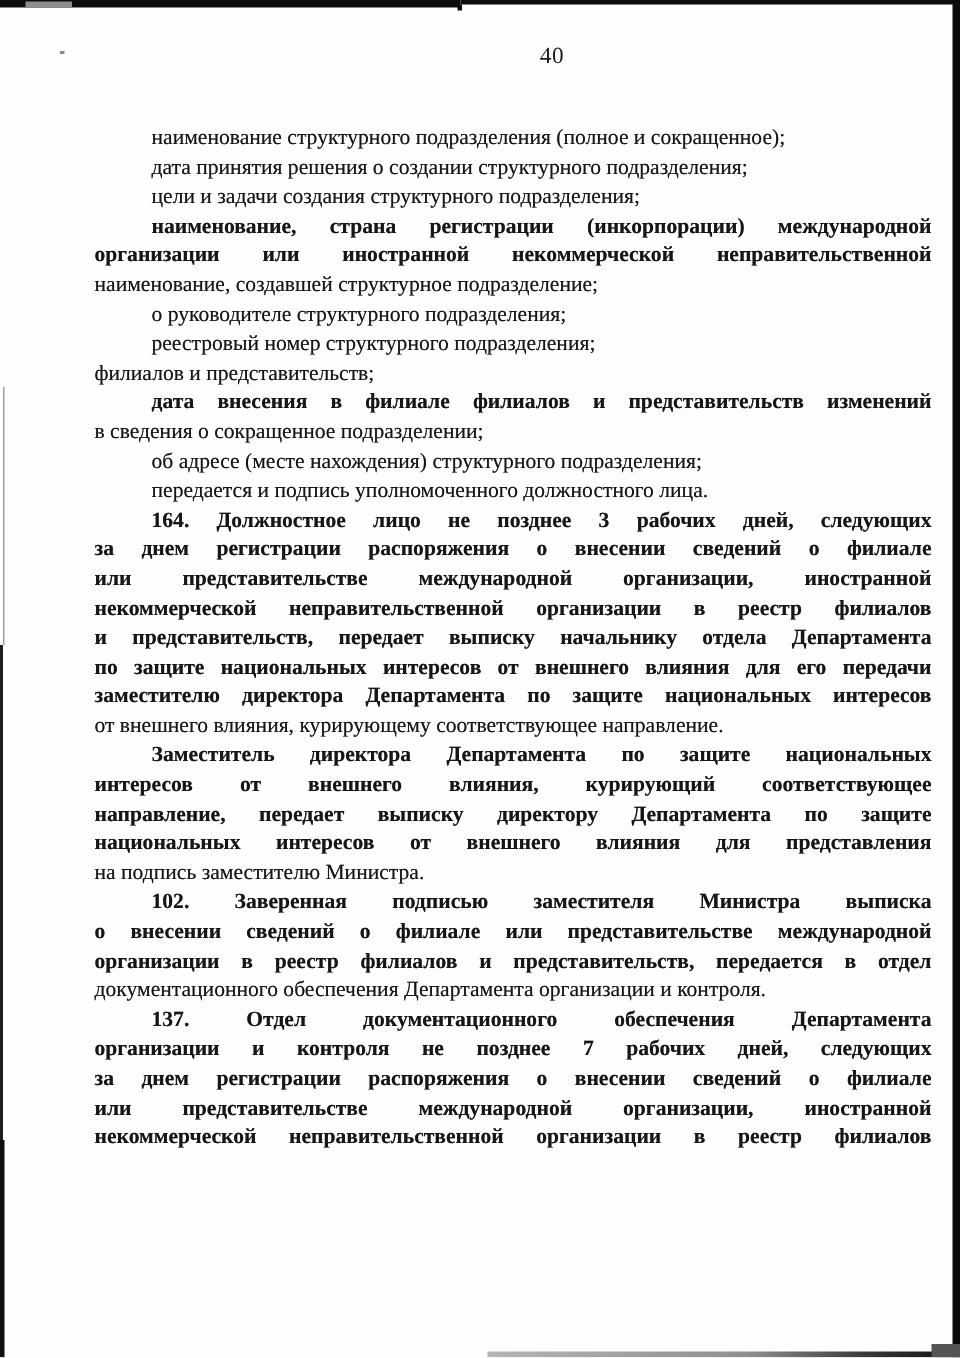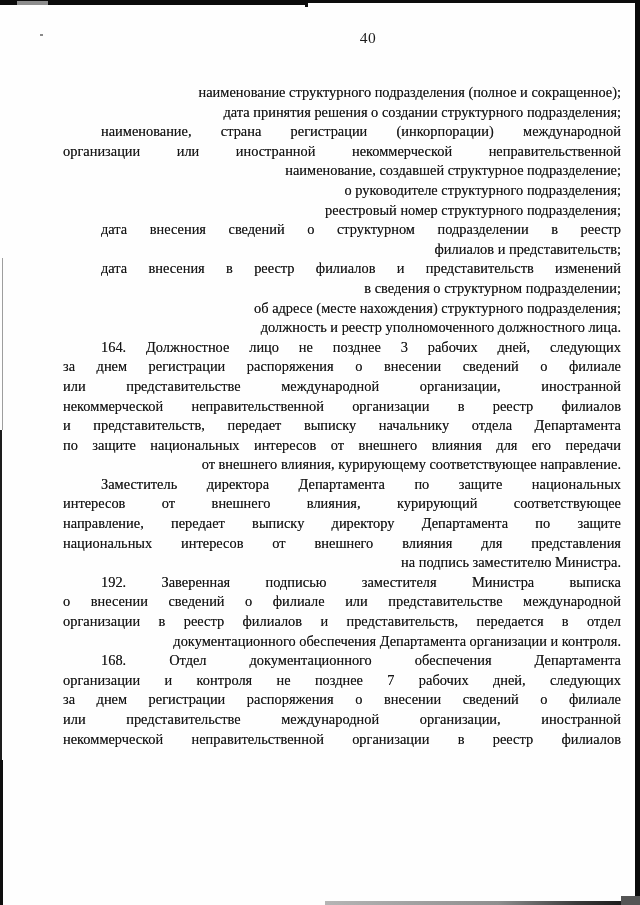--- a/index.html
+++ b/index.html
@@ -30,26 +30,27 @@
   .content {
     position: absolute;
     top: 83px;
     left: 63px;
     width: 558px;
     font-size: 14.4px;
     line-height: 19.6px;
     text-shadow: 0 0 0.4px rgba(10,10,10,0.6);
   }
   .content .line {
-    text-align: right;
+    text-align: left;
     white-space: normal;
   }
   .content .line.just {
     text-align: justify;
     text-align-last: justify;
+    font-weight: bold;
   }
   .content .line.first {
     padding-left: 38px;
   }
   
   .edge { position: absolute; }
   .edge-top-left   { top: 0; left: 0; width: 307px; height: 5px; background: #0c0c0c; }
   .edge-top-right  { top: 0; left: 307px; width: 333px; height: 3px; background: #0c0c0c; }
   .edge-top-gray   { top: 1px; left: 17px; width: 31px; height: 4px; background: #8d8d8d; }
   .edge-top-notch  { top: 3px; left: 305px; width: 3px; height: 4px; background: #0c0c0c; }
@@ -64,48 +65,49 @@
 </style>
 </head>
 <body>
 
 <div class="page">
   <div class="page-number">40</div>
 
   <div class="content" id="content">
       <div class="line first">наименование структурного подразделения (полное и сокращенное);</div>
       <div class="line first">дата принятия решения о создании структурного подразделения;</div>
+      <div class="line first">цели и задачи создания структурного подразделения;</div>
       <div class="line just first">наименование, страна регистрации (инкорпорации) международной</div>
       <div class="line just">организации или иностранной некоммерческой неправительственной</div>
       <div class="line">наименование, создавшей структурное подразделение;</div>
       <div class="line first">о руководителе структурного подразделения;</div>
       <div class="line first">реестровый номер структурного подразделения;</div>
-      <div class="line just first">дата внесения сведений о структурном подразделении в реестр</div>
       <div class="line">филиалов и представительств;</div>
-      <div class="line just first">дата внесения в реестр филиалов и представительств изменений</div>
-      <div class="line">в сведения о структурном подразделении;</div>
+      <div class="line just first">дата внесения в филиале филиалов и представительств изменений</div>
+      <div class="line">в сведения о сокращенное подразделении;</div>
       <div class="line first">об адресе (месте нахождения) структурного подразделения;</div>
-      <div class="line first">должность и реестр уполномоченного должностного лица.</div>
+      <div class="line first">передается и подпись уполномоченного должностного лица.</div>
       <div class="line just first">164. Должностное лицо не позднее 3 рабочих дней, следующих</div>
       <div class="line just">за днем регистрации распоряжения о внесении сведений о филиале</div>
       <div class="line just">или представительстве международной организации, иностранной</div>
       <div class="line just">некоммерческой неправительственной организации в реестр филиалов</div>
       <div class="line just">и представительств, передает выписку начальнику отдела Департамента</div>
       <div class="line just">по защите национальных интересов от внешнего влияния для его передачи</div>
+      <div class="line just">заместителю директора Департамента по защите национальных интересов</div>
       <div class="line">от внешнего влияния, курирующему соответствующее направление.</div>
       <div class="line just first">Заместитель директора Департамента по защите национальных</div>
       <div class="line just">интересов от внешнего влияния, курирующий соответствующее</div>
       <div class="line just">направление, передает выписку директору Департамента по защите</div>
       <div class="line just">национальных интересов от внешнего влияния для представления</div>
       <div class="line">на подпись заместителю Министра.</div>
-      <div class="line just first">192. Заверенная подписью заместителя Министра выписка</div>
+      <div class="line just first">102. Заверенная подписью заместителя Министра выписка</div>
       <div class="line just">о внесении сведений о филиале или представительстве международной</div>
       <div class="line just">организации в реестр филиалов и представительств, передается в отдел</div>
       <div class="line">документационного обеспечения Департамента организации и контроля.</div>
-      <div class="line just first">168. Отдел документационного обеспечения Департамента</div>
+      <div class="line just first">137. Отдел документационного обеспечения Департамента</div>
       <div class="line just">организации и контроля не позднее 7 рабочих дней, следующих</div>
       <div class="line just">за днем регистрации распоряжения о внесении сведений о филиале</div>
       <div class="line just">или представительстве международной организации, иностранной</div>
       <div class="line just">некоммерческой неправительственной организации в реестр филиалов</div>
     </div>
 
   <div class="edge edge-top-left"></div>
   <div class="edge edge-top-right"></div>
   <div class="edge edge-top-gray"></div>
   <div class="edge edge-top-notch"></div>

